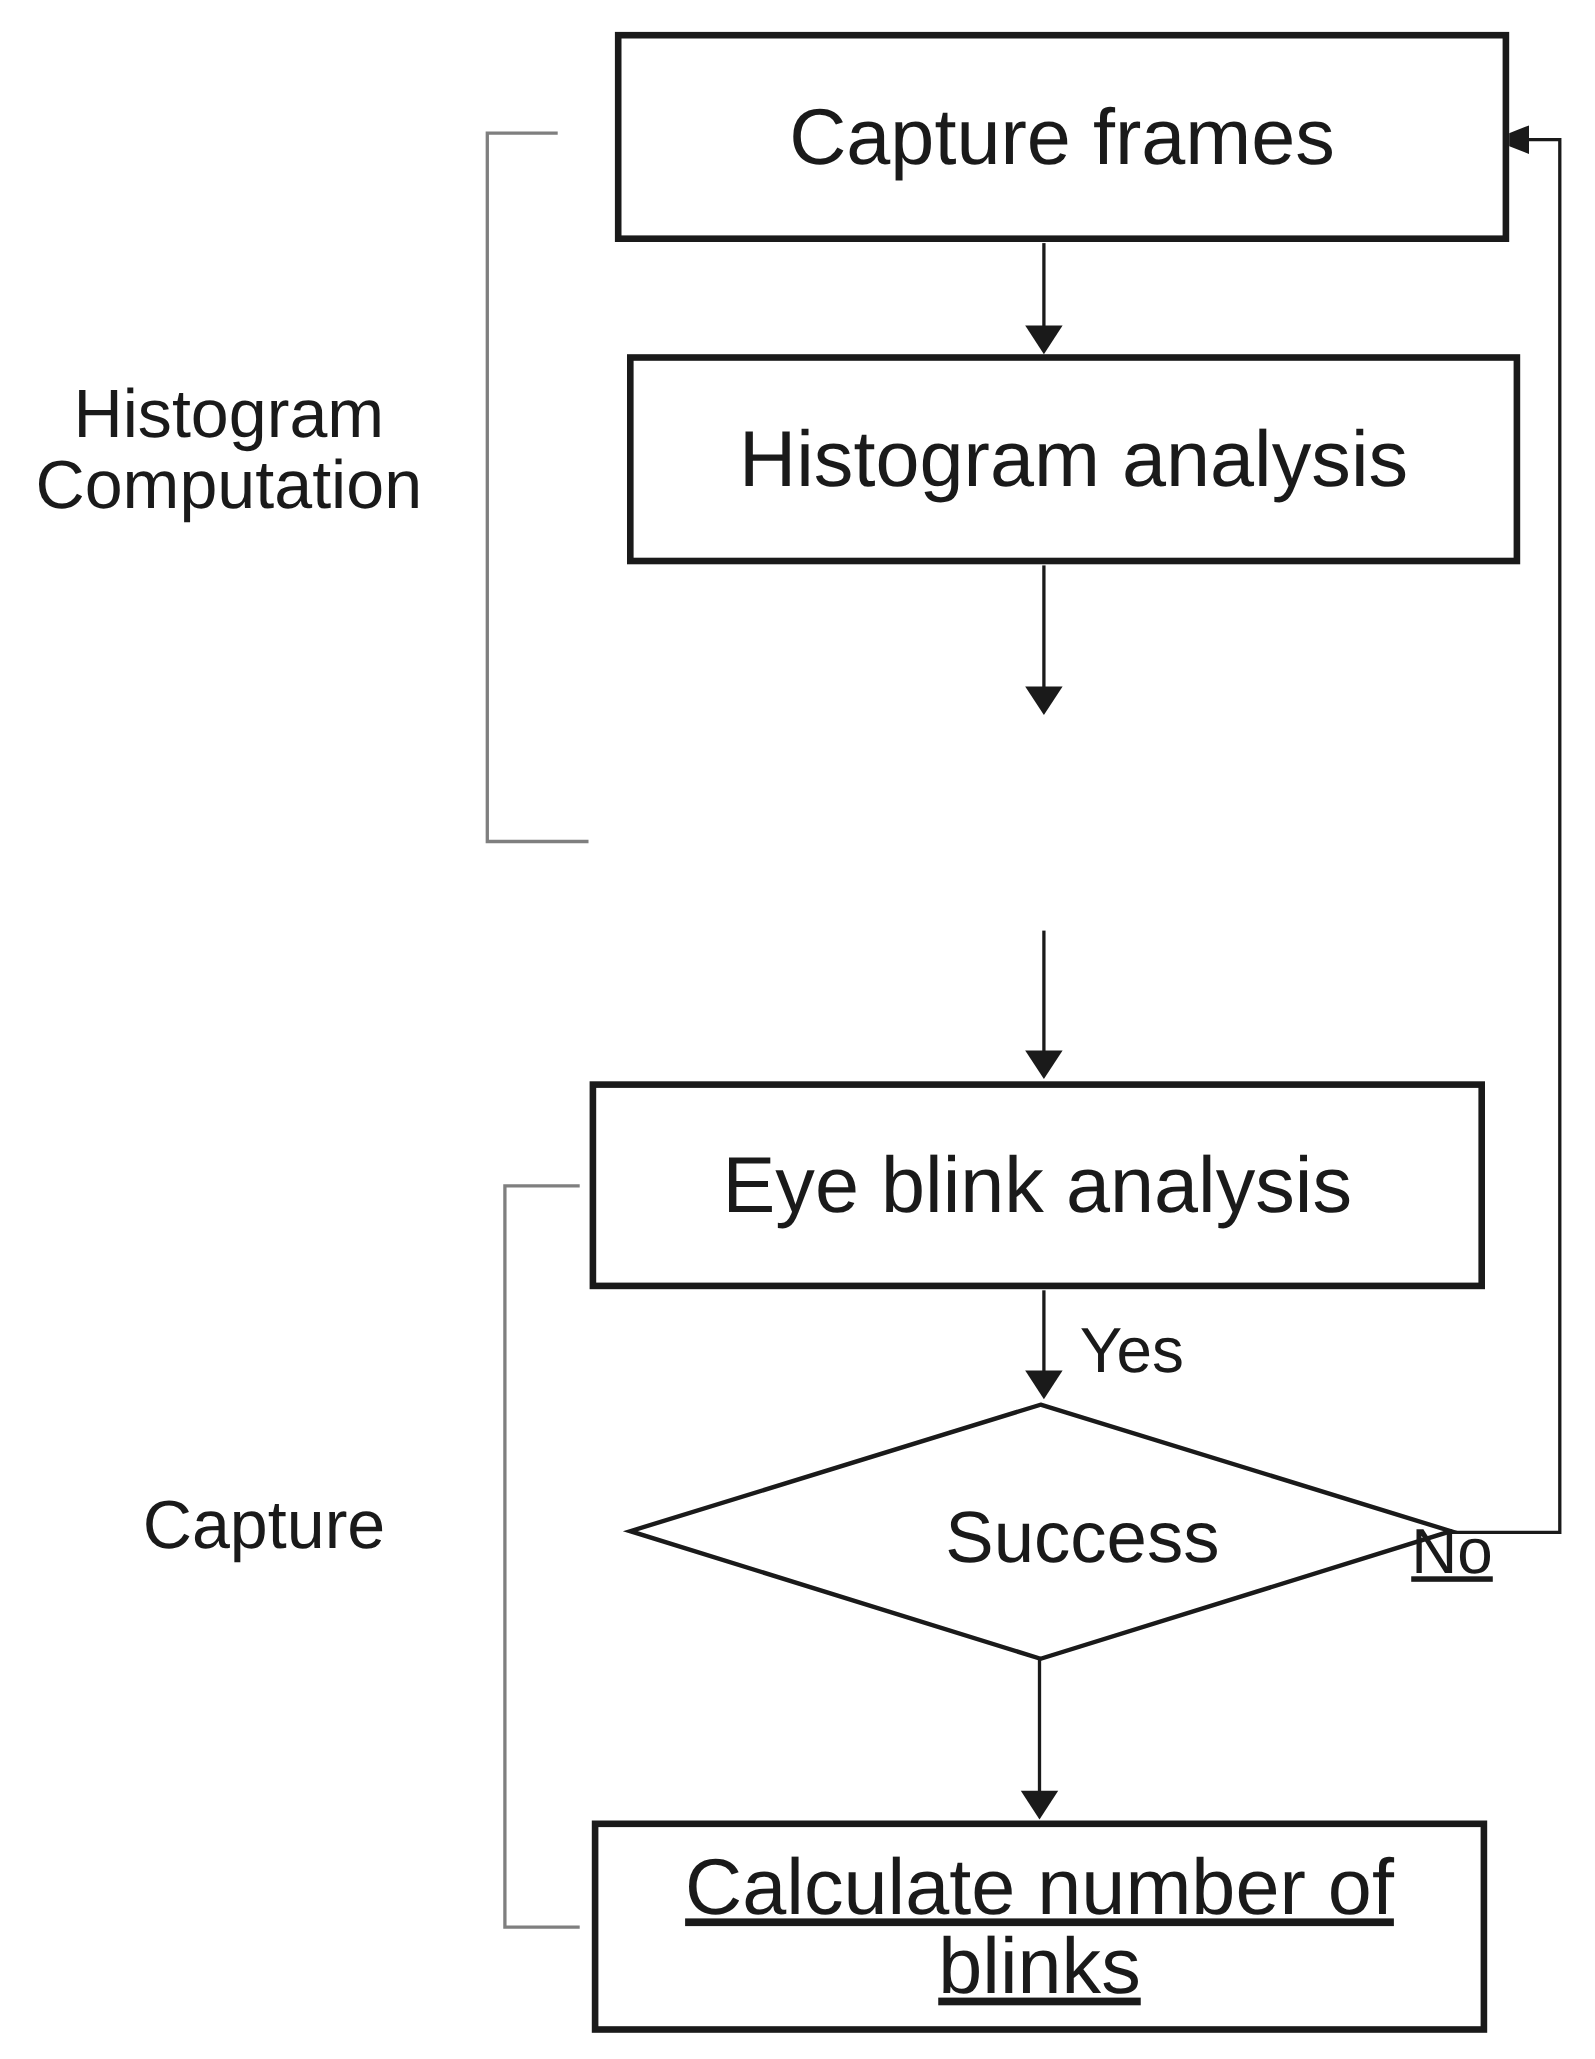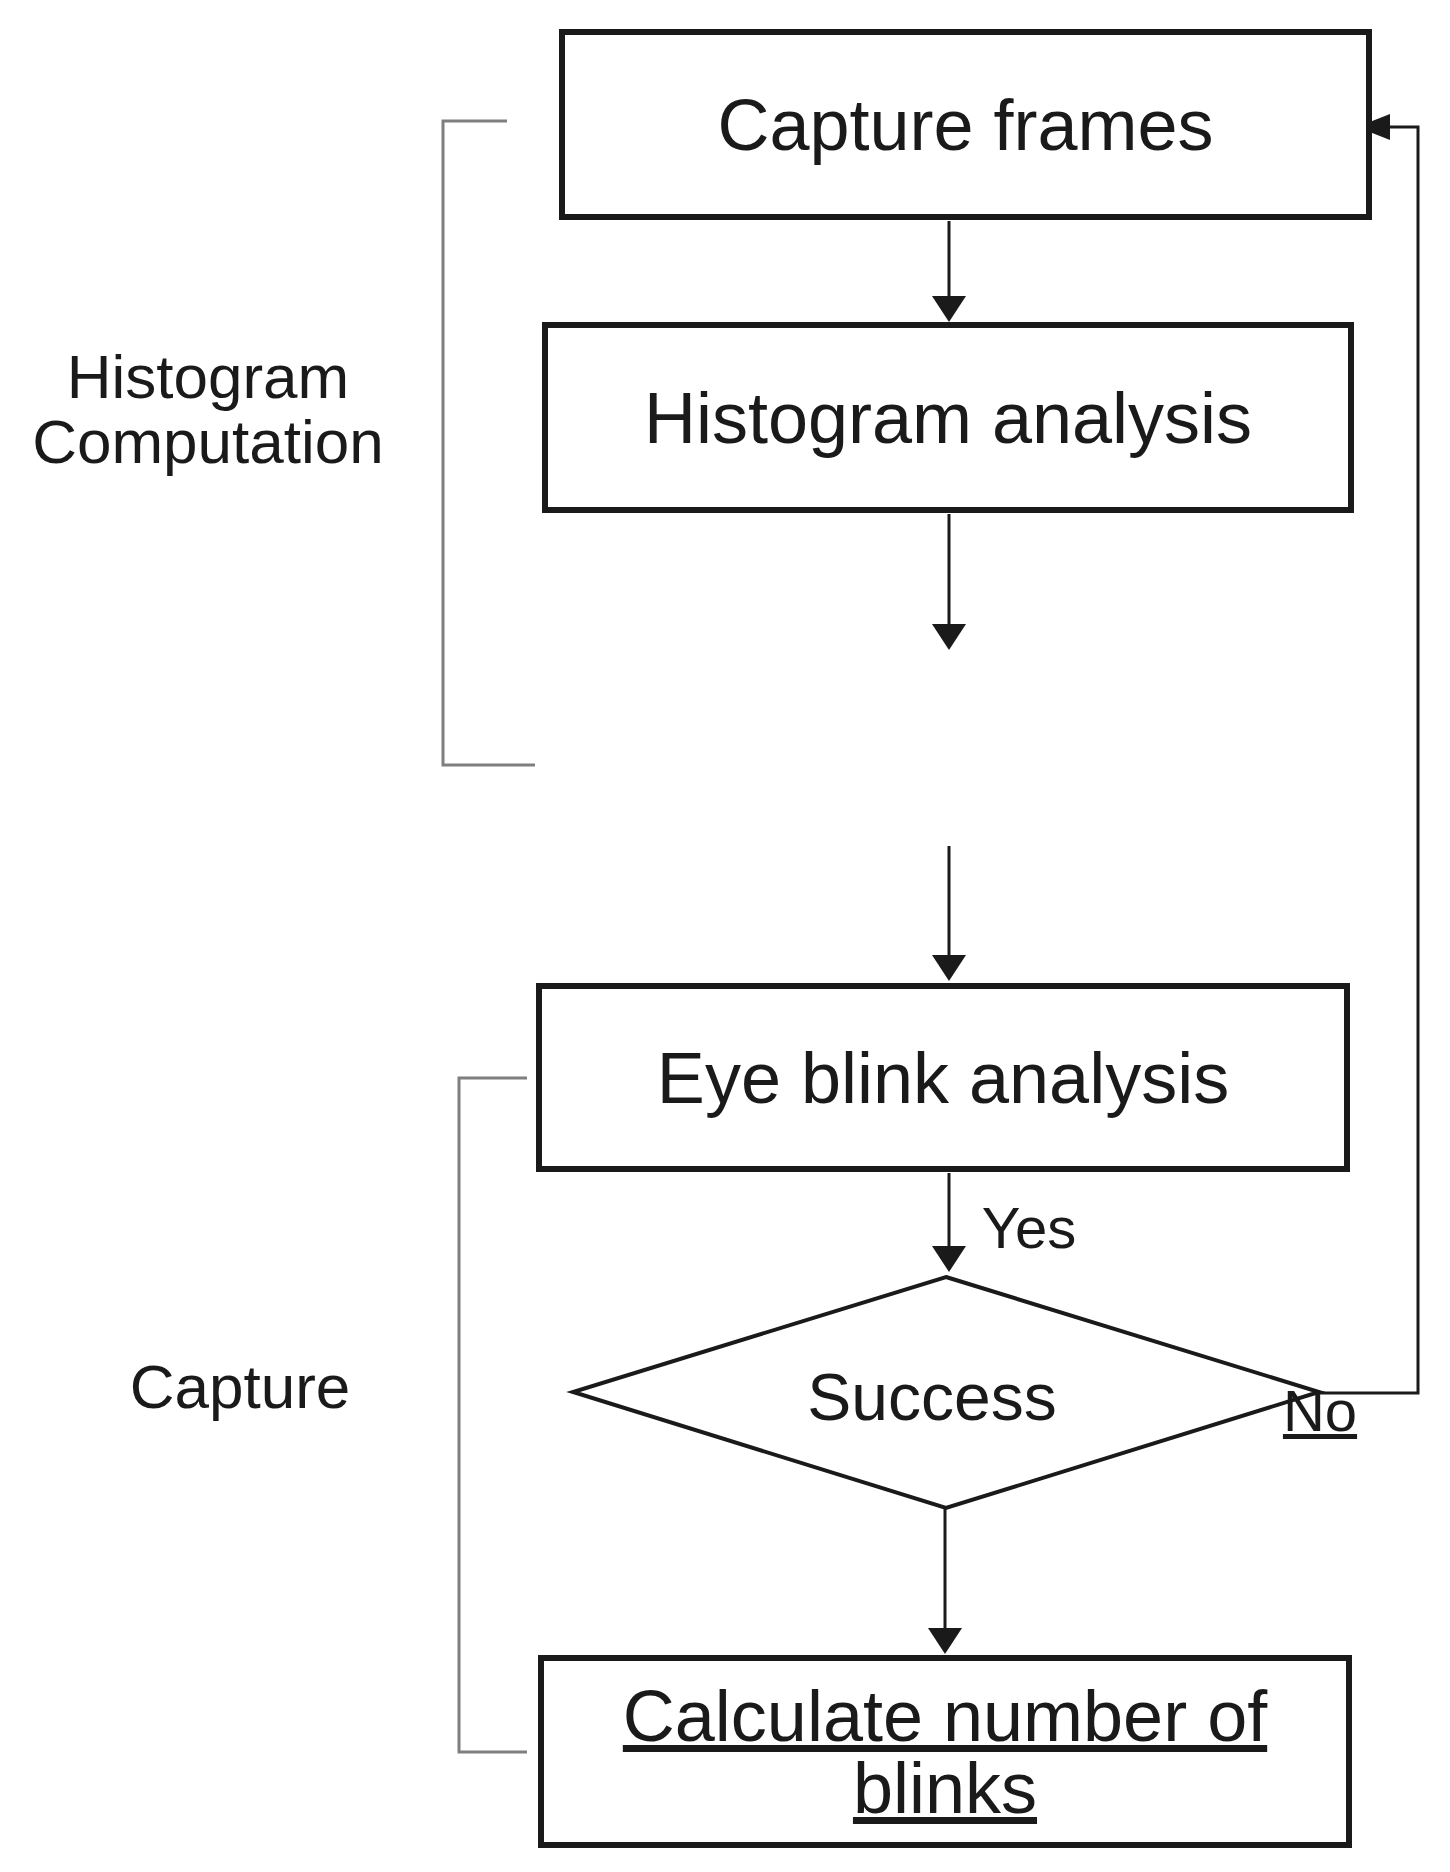--- a/index.html
+++ b/index.html
@@ -39,21 +39,21 @@
   .shaft{stroke:var(--color-line);stroke-width:3;fill:none;}
   .head{fill:var(--color-line);stroke:none;}
   .bracket{stroke:var(--color-bracket);stroke-width:3;fill:none;}
   .diamond-shape{stroke:var(--color-line);stroke-width:4;fill:#ffffff;}
   .float-label{
     position:absolute;
     text-align:center;
     color:var(--color-text);
   }
   .decision-label{
-    left:632px;top:1361px;width:600px;
+    left:684px;top:1361px;width:600px;
     font-size:66px;line-height:72px;
   }
   .edge-label{
     font-size:58px;line-height:64px;
   }
   .yes-label{left:959px;top:1196px;width:140px;}
   .no-label{left:1250px;top:1379px;width:140px;text-decoration:underline;}
   .group-label{
     font-size:62px;line-height:65px;
     white-space:pre-line;
@@ -102,21 +102,21 @@
       <polygon class="head" points="1390,114 1390,140 1357,127"></polygon>
     </g>
 
     <polygon class="diamond-shape" points="946,1277 1319,1392 946,1508 573,1392"></polygon>
   </svg>
 
   <div class="node" style="left:559px;top:29px;width:813px;height:191px;">
     <span class="node-label">Capture frames</span>
   </div>
 
-  <div class="node" style="left:542px;top:322px;width:812px;height:191px;">
+  <div class="node" style="left:570px;top:322px;width:812px;height:191px;">
     <span class="node-label">Histogram analysis</span>
   </div>
 
 
   <div class="node" style="left:536px;top:983px;width:814px;height:189px;">
     <span class="node-label">Eye blink analysis</span>
   </div>
 
   <div class="node" style="left:538px;top:1655px;width:814px;height:193px;text-decoration:underline;">
     <span class="node-label wrap">Calculate number of blinks</span>

